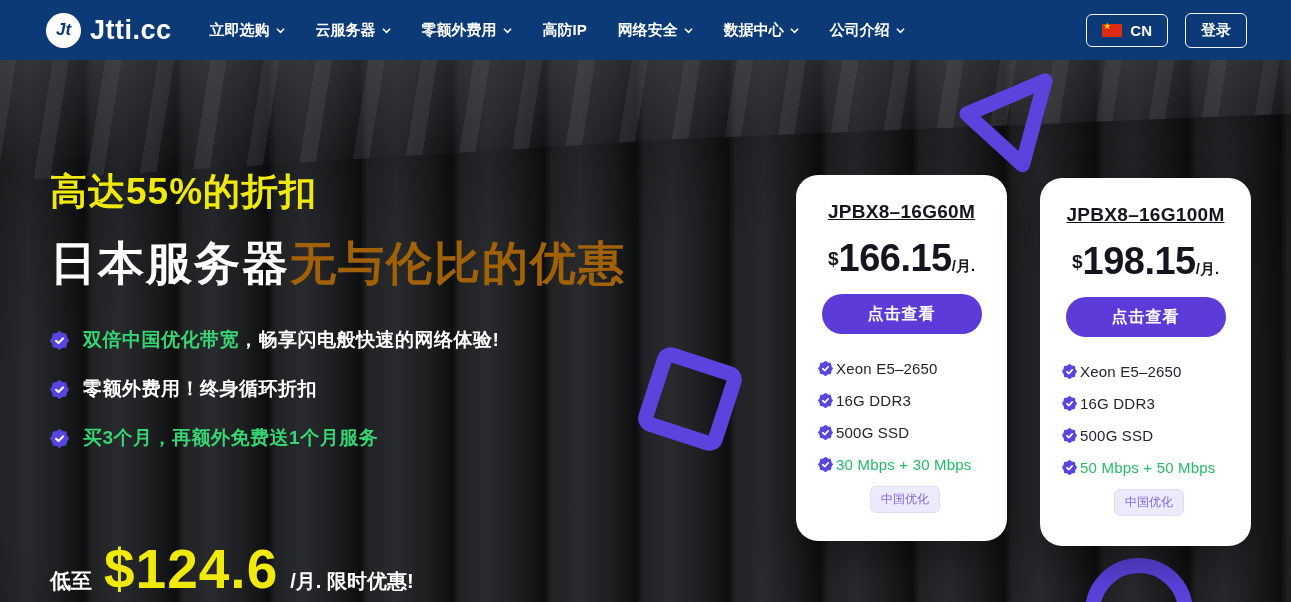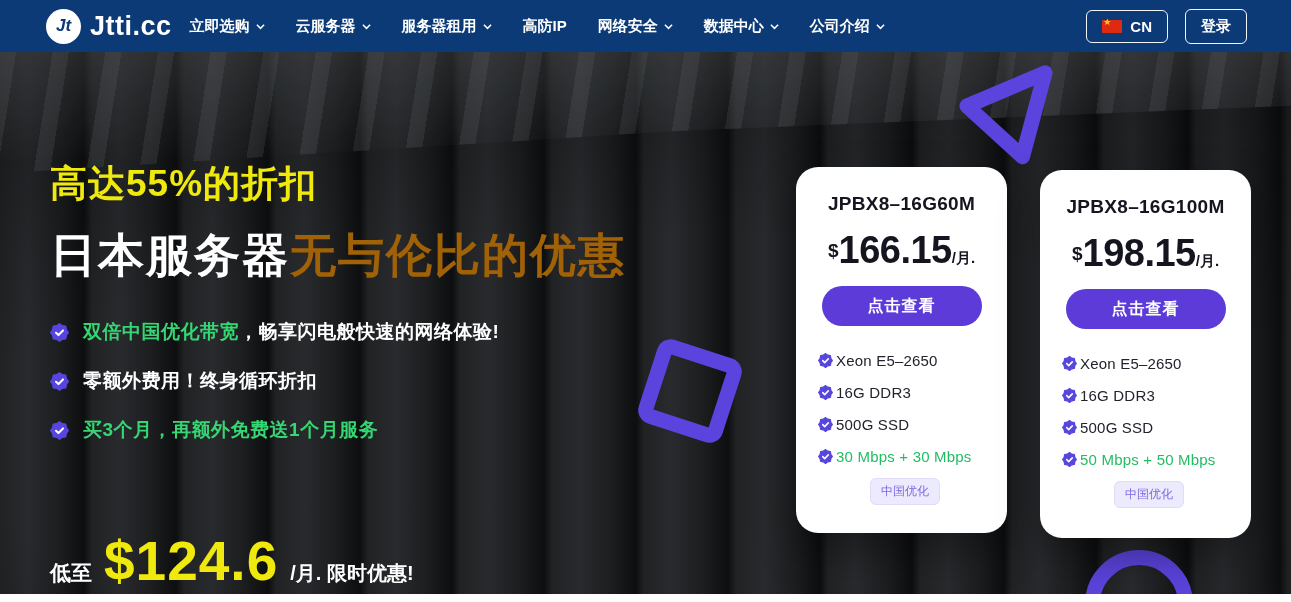--- a/index.html
+++ b/index.html
@@ -1,27 +1,27 @@
 <!DOCTYPE html>
 <html><head>
 <meta charset="utf-8">
 <style>
   * { margin:0; padding:0; box-sizing:border-box; }
   html,body { width:1291px; height:602px; overflow:hidden; background:#fff;
     font-family:"Liberation Sans","DejaVu Sans",sans-serif; }
 
   
-  .header { height:52px; background:#0b3a76; display:flex; align-items:center;
+  .header { height:60px; background:#0b3a76; display:flex; align-items:center;
     padding:0 44px 0 46px; position:relative; z-index:5; }
   .logo { display:flex; align-items:center; gap:9px; cursor:pointer; }
   .logo-badge { width:35px; height:35px; border-radius:50%; background:#fff;
     color:#0b3a76; font-weight:800; font-size:17px; font-style:italic;
     display:flex; align-items:center; justify-content:center; }
   .logo-text { color:#fff; font-size:27px; font-weight:800; letter-spacing:.5px; }
-  .nav { display:flex; align-items:center; margin-left:18px; gap:31px; }
+  .nav { display:flex; align-items:center; margin-left:38px; gap:31px; }
   .nav-item { color:#fff; font-size:15px; font-weight:600; display:flex;
     align-items:center; gap:6px; cursor:pointer; white-space:nowrap; }
   .chev { display:inline-block; width:9px; height:9px; }
   .chev svg { display:block; }
   .header-right { margin-left:auto; display:flex; align-items:center; gap:17px; }
   .hbtn { border:1px solid rgba(255,255,255,.95); border-radius:6px; background:transparent;
     color:#fff; font-size:15px; font-weight:600; padding:7px 15px; display:flex;
     align-items:center; gap:8px; cursor:pointer; font-family:inherit; }
   .flag { position:relative; width:20px; height:13px; background:#dd2a10;
     display:inline-block; border-radius:1px; }
@@ -68,21 +68,21 @@
   .price-amount { color:#f0e90e; font-size:55px; font-weight:800; letter-spacing:1px;
     line-height:1; }
   .price-suffix { font-size:20px; font-weight:600; margin-left:12px; }
 
   
   .card { position:absolute; width:211px; background:#fff; border-radius:22px;
     box-shadow:0 18px 40px rgba(0,0,0,.35); padding:26px 0 18px; }
   .card-1 { left:796px; top:115px; height:366px; }
   .card-2 { left:1040px; top:118px; height:368px; }
   .card-title { text-align:center; font-size:19px; font-weight:600; color:#15151f;
-    letter-spacing:.3px; }
+    letter-spacing:.3px;text-decoration:underline; }
   .card-price { text-align:center; margin-top:14px; color:#15151f; white-space:nowrap; }
   .card-currency { font-size:19px; font-weight:600; vertical-align:6px; }
   .card-amount { font-size:38px; font-weight:800; letter-spacing:-.5px; }
   .card-period { font-size:15px; font-weight:600; }
   .card-cta { display:block; margin:14px auto 0; width:160px; height:40px;
     border:none; border-radius:21px; background:#5c3bd9; color:#fff; font-size:16px;
     font-weight:700; cursor:pointer; font-family:inherit; letter-spacing:1px; }
   .card-features { margin-top:24px; padding-left:22px; }
   .feature { display:flex; align-items:center; gap:3px; height:20px; margin-bottom:12px; }
   .feature .seal { width:15px; height:15px; flex:0 0 auto; }
@@ -120,21 +120,21 @@
     </div>
     <div class="nav-item">
       <span>云服务器</span>
       <span class="chev">
           <svg viewBox="0 0 10 10" width="9" height="9">
             <polyline points="1,3 5,7 9,3" fill="none" stroke="#fff" stroke-width="1.7"></polyline>
           </svg>
         </span>
     </div>
     <div class="nav-item">
-      <span>服务器租用</span>
+      <span>零额外费用</span>
       <span class="chev">
           <svg viewBox="0 0 10 10" width="9" height="9">
             <polyline points="1,3 5,7 9,3" fill="none" stroke="#fff" stroke-width="1.7"></polyline>
           </svg>
         </span>
     </div>
     <div class="nav-item">
       <span>高防IP</span>
     </div>
     <div class="nav-item">

